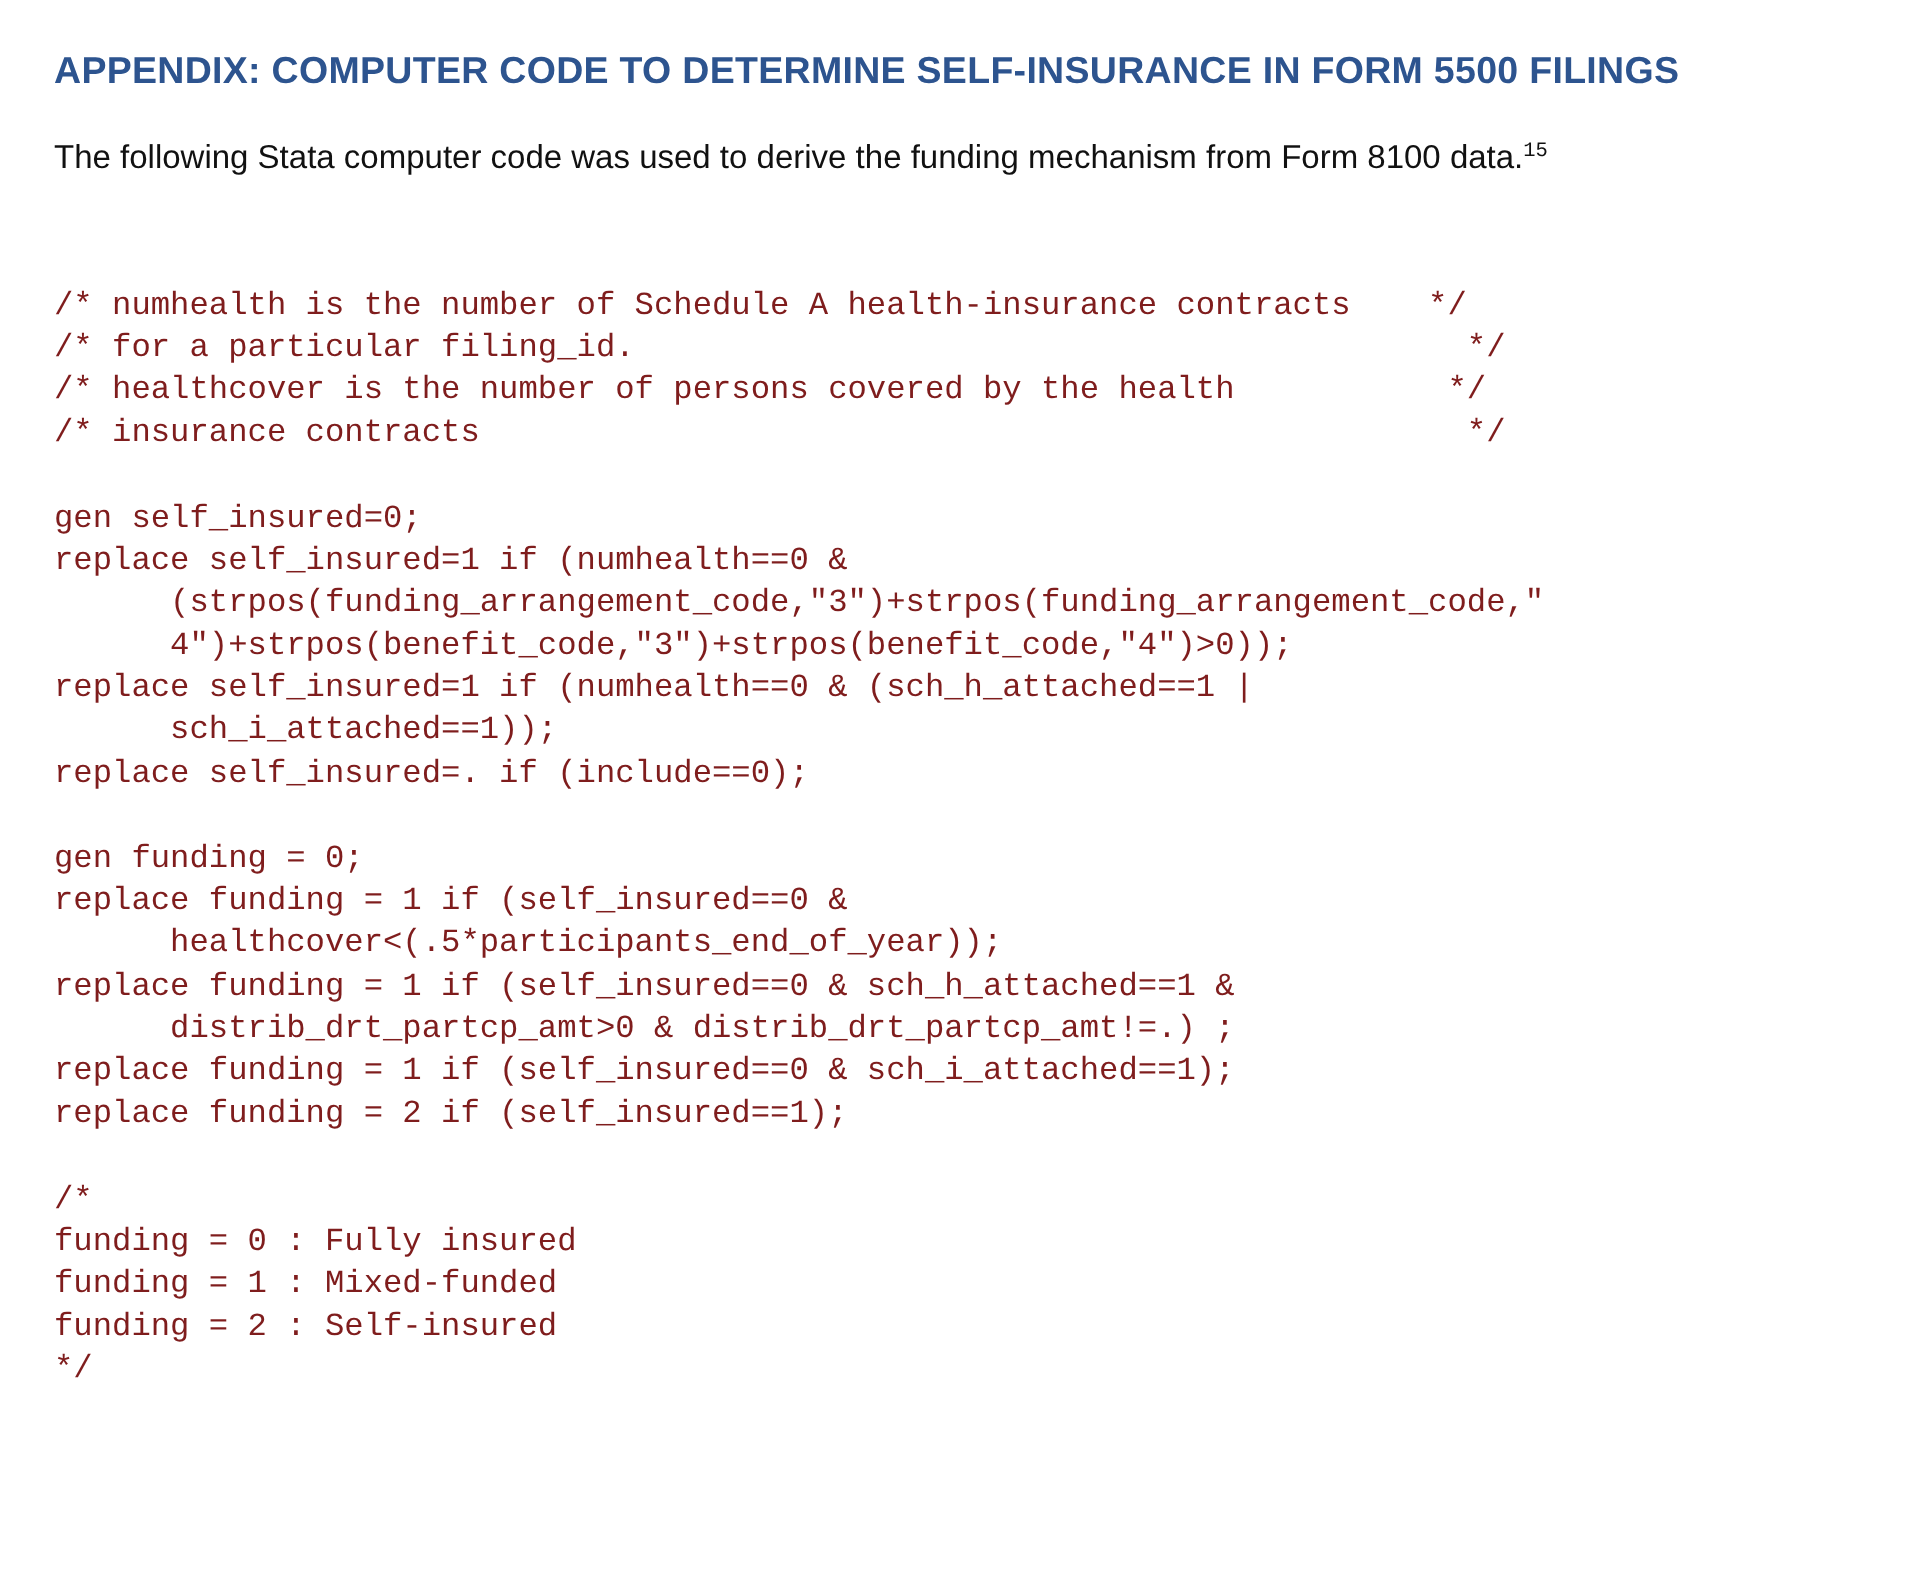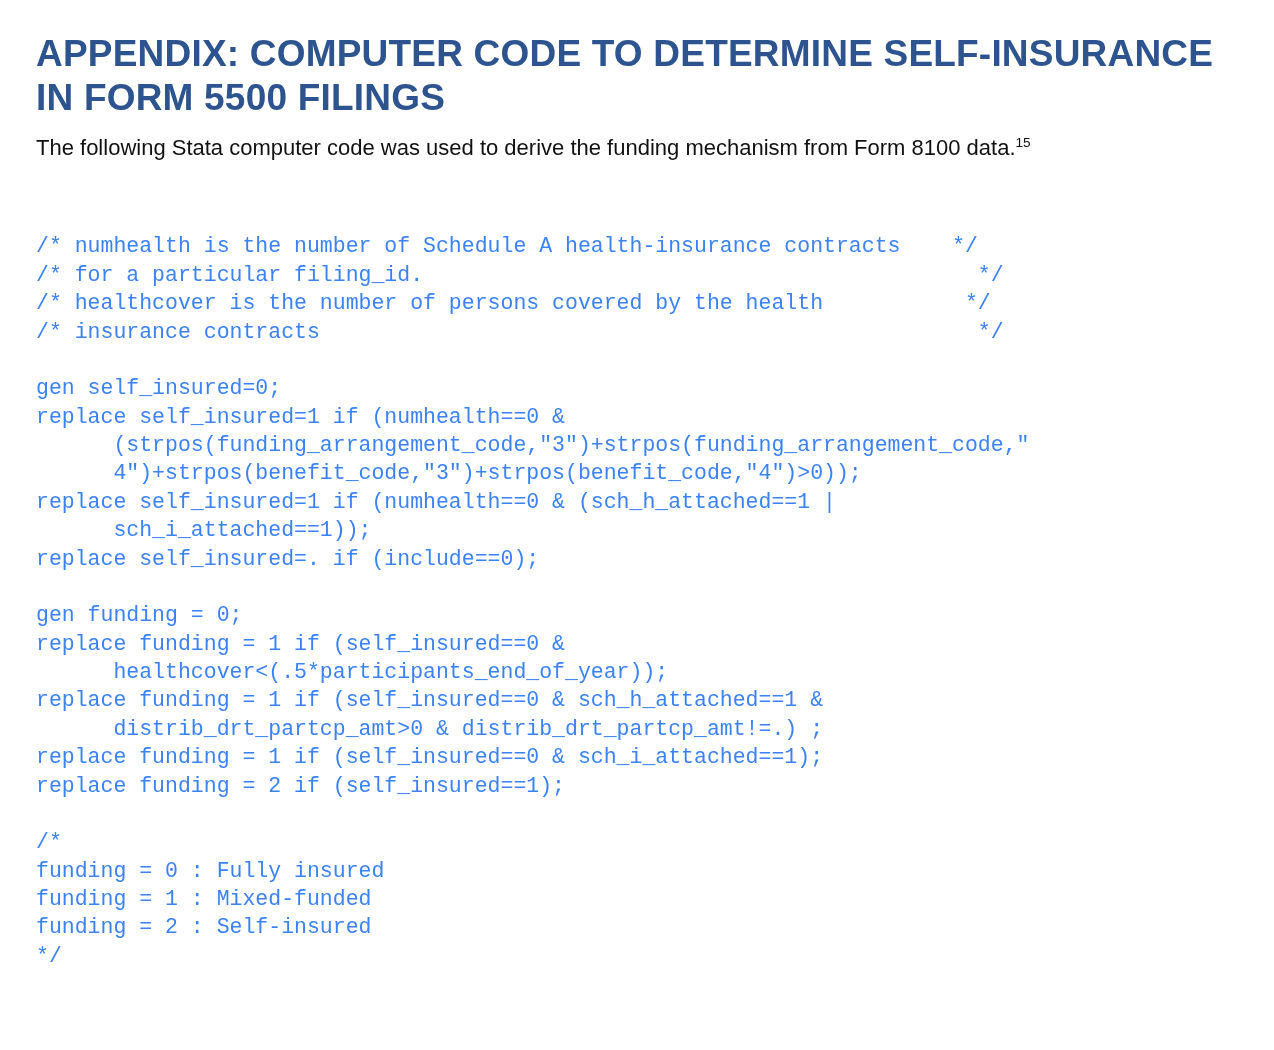--- a/index.html
+++ b/index.html
@@ -7,42 +7,43 @@
     background: #ffffff;
     margin: 0;
     padding: 32px 36px;
     color: #111;
     width: 1274px;
     box-sizing: border-box;
   }
   h1.appendix-heading {
     color: #2d548f;
     font-weight: 700;
-    font-size: 37px;
+    font-size: 25px;
     line-height: 1.2;
-    margin: 0 0 12px 0;
+    margin: 0 0 28px 0;
     letter-spacing: 0.2px;
   }
   p.intro {
     font-size: 22px;
     line-height: 1.35;
     margin: 0 0 8px 0;
     color: #111;
   }
   sup.fn {
     font-size: 0.62em;
     vertical-align: super;
+    font-family: Liberation Mono, monospace;
   }
   pre.code {
     font-family: "Courier New", Courier, monospace;
     font-size: 21.5px;
     line-height: 1.32;
     white-space: pre;
     margin: 70px 0 0 0;
-    color: #3b82f6;
+    color: #7f1d1d;
   }
 </style>
 </head>
 <body>
 
 <h1 class="appendix-heading">APPENDIX: COMPUTER CODE TO DETERMINE SELF-INSURANCE IN FORM 5500 FILINGS</h1>
 
 <p class="intro">
   <span>The following Stata computer code was used to derive the funding mechanism from Form 8100 data.</span><sup class="fn">15</sup>
 </p>

